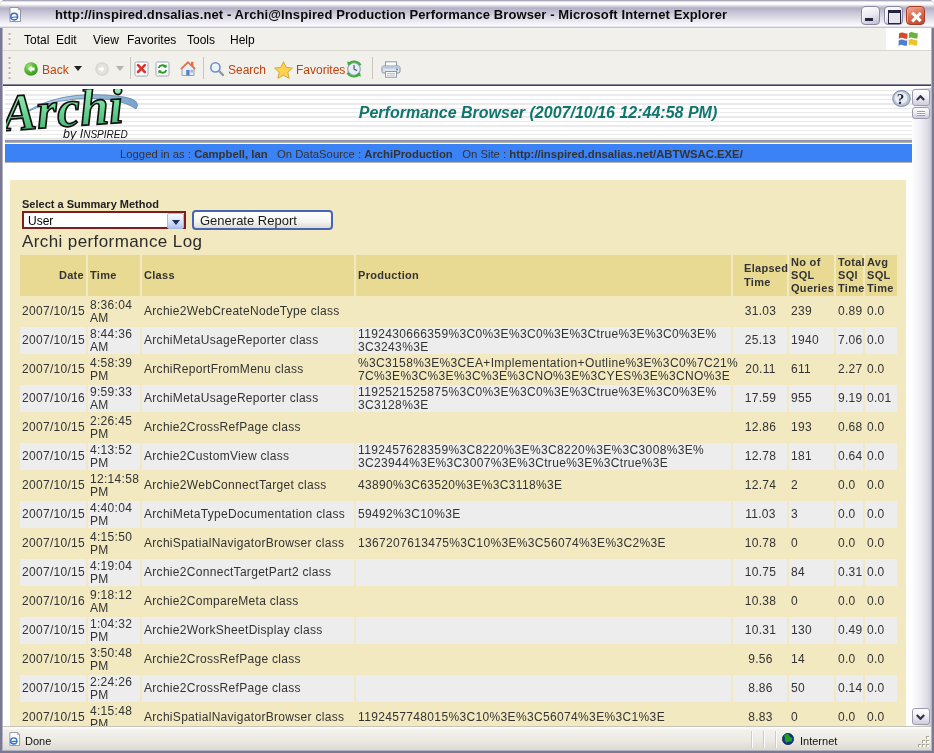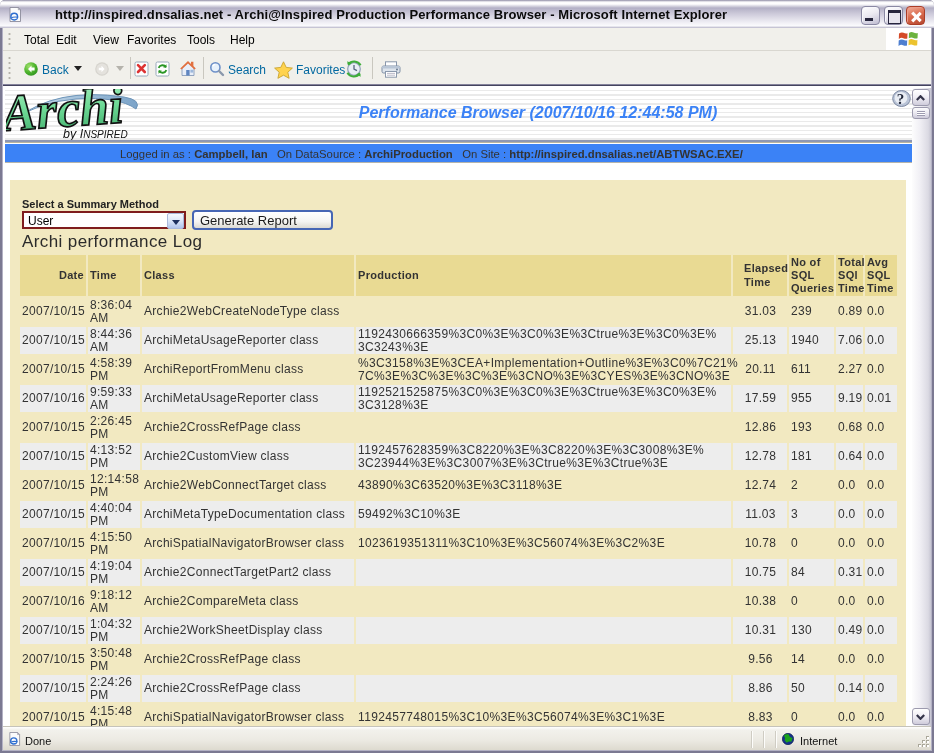--- a/index.html
+++ b/index.html
@@ -18,30 +18,30 @@
   #btnmin::after { content:""; position:absolute; left:3px; bottom:3px; width:8px; height:3px; background:#26253c; }
   #btnmax::after { content:""; position:absolute; left:3px; top:3px; width:11px; height:10px; border:1px solid #26253c; border-top-width:3px; background:#e7e5ee; }
   #xwrap { position:absolute; left:0; top:0; width:19px; height:19px; }
   #xwrap i { position:absolute; left:8px; top:3.5px; width:2.6px; height:12px; background:#fff; display:block; }
   #menubar { position:absolute; left:3px; top:28px; width:928px; height:23px; background:#f1f0eb; border-bottom:1px solid #d9d7d0; }
   #menubar .mi { position:absolute; top:5px; font-size:12px; color:#000; }
   #winlogo { position:absolute; right:0px; top:0px; width:45px; height:22px; background:#fff; }
   #toolbar { position:absolute; left:3px; top:51px; width:928px; height:34px; background:#f1f0eb; border-bottom:1px solid #84829b; }
   .grip { position:absolute; width:3px; background-image:radial-gradient(circle at 1.5px 2px, #b5b3aa 1px, rgba(0,0,0,0) 1.2px); background-size:3px 5px; }
   .tsep { position:absolute; top:6px; width:1px; height:22px; background:#c9c7bf; }
-  .tbtxt { position:absolute; font-size:12px; color:#0369a1; }
+  .tbtxt { position:absolute; font-size:12px; color:#c2410c; }
   .icon { position:absolute; }
   #statusbar { position:absolute; left:3px; top:726px; width:928px; height:24px;
     background:linear-gradient(180deg,#ffffff 0,#f2f1ec 3px,#eceae3 13px,#dddacf 23px); border-top:1px solid #c5c3ba; }
   #statusbar .stext { position:absolute; top:8px; font-size:11px; color:#111; }
   .sgroove { position:absolute; top:4px; height:17px; width:2px; border-left:1px solid #cfccc3; border-right:1px solid #fdfdfb; }
   #page { position:absolute; left:3px; top:85px; width:928px; height:641px; background:#ffffff; border-top:1px solid #45445e; overflow:hidden; }
   #pagehead { position:absolute; left:2px; top:1px; width:908px; height:53px;
     background:repeating-linear-gradient(180deg,#ffffff 0px,#ffffff 3px,#eaeaea 3px,#eaeaea 4.4px); }
-  #phtitle { position:absolute; left:300px; top:18px; width:470px; text-align:center; font-size:16px; font-weight:bold; font-style:italic; color:#3b82f6; white-space:nowrap; }
+  #phtitle { position:absolute; left:300px; top:18px; width:470px; text-align:center; font-size:16px; font-weight:bold; font-style:italic; color:#0f766e; white-space:nowrap; }
   #blueline { position:absolute; left:2px; top:54px; width:908px; height:3px; background:#8d97b3; border-bottom:1px solid #b8b49e; }
   #loggedbar { position:absolute; left:2px; top:58px; width:908px; height:18px; background:#3b82f6; }
   #loggedbar .lt { position:absolute; left:115px; top:4px; font-size:11.3px; color:#333; white-space:nowrap; }
   #hairline { position:absolute; left:2px; top:76px; width:908px; height:1px; background:#b5b4ac; }
   #beige { position:absolute; left:7px; top:94px; width:896px; height:547px; background:#f2e9c1; }
   #vscroll { position:absolute; left:909px; top:2px; width:19px; height:639px;
     background:linear-gradient(90deg,#fdfdfd 0,#f1f0f5 40%,#dbdae3 85%,#c6c5d2 100%); }
   .sbtn { position:absolute; left:0px; width:18px; height:17px; border-radius:3px; border:1px solid #9c9aae;
     background:linear-gradient(180deg,#ffffff 0,#efedf4 50%,#cfccdb 100%); }
   #sthumb { position:absolute; left:0px; top:19px; width:18px; height:12px; border-radius:3px; border:1px solid #9c9aae;
@@ -310,21 +310,21 @@
           <td class="q">59492%3C10%3E</td>
           <td class="c5">11.03</td>
           <td>3</td>
           <td>0.0</td>
           <td>0.0</td>
         </tr>
     <tr class="r a">
           <td>2007/10/15</td>
           <td>4:15:50 PM</td>
           <td>ArchiSpatialNavigatorBrowser class</td>
-          <td class="q">1023619351311%3C10%3E%3C56074%3E%3C2%3E</td>
+          <td class="q">1367207613475%3C10%3E%3C56074%3E%3C2%3E</td>
           <td class="c5">10.78</td>
           <td>0</td>
           <td>0.0</td>
           <td>0.0</td>
         </tr>
     <tr class="r b">
           <td>2007/10/15</td>
           <td>4:19:04 PM</td>
           <td>Archie2ConnectTargetPart2 class</td>
           <td class="q"></td>

